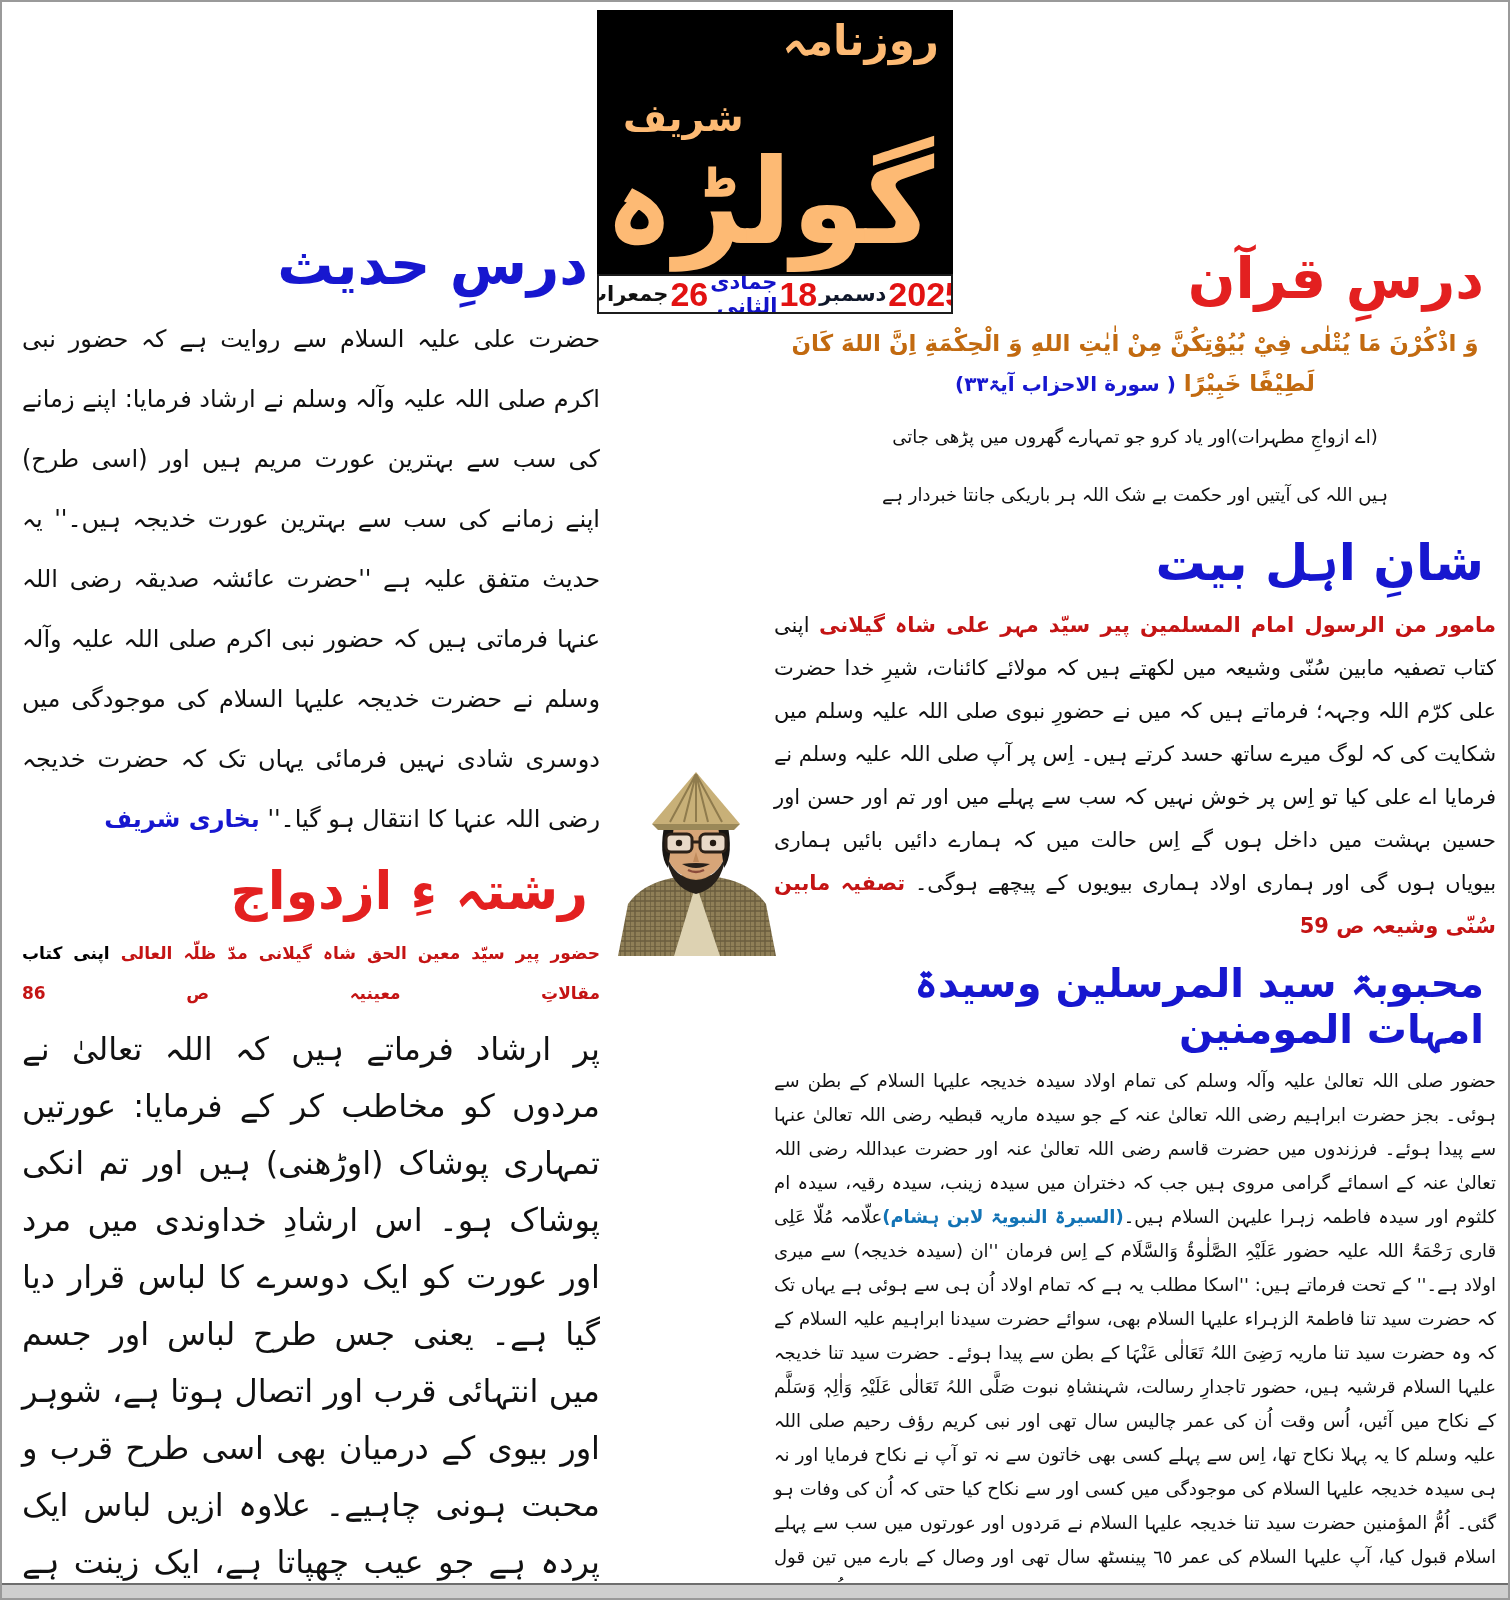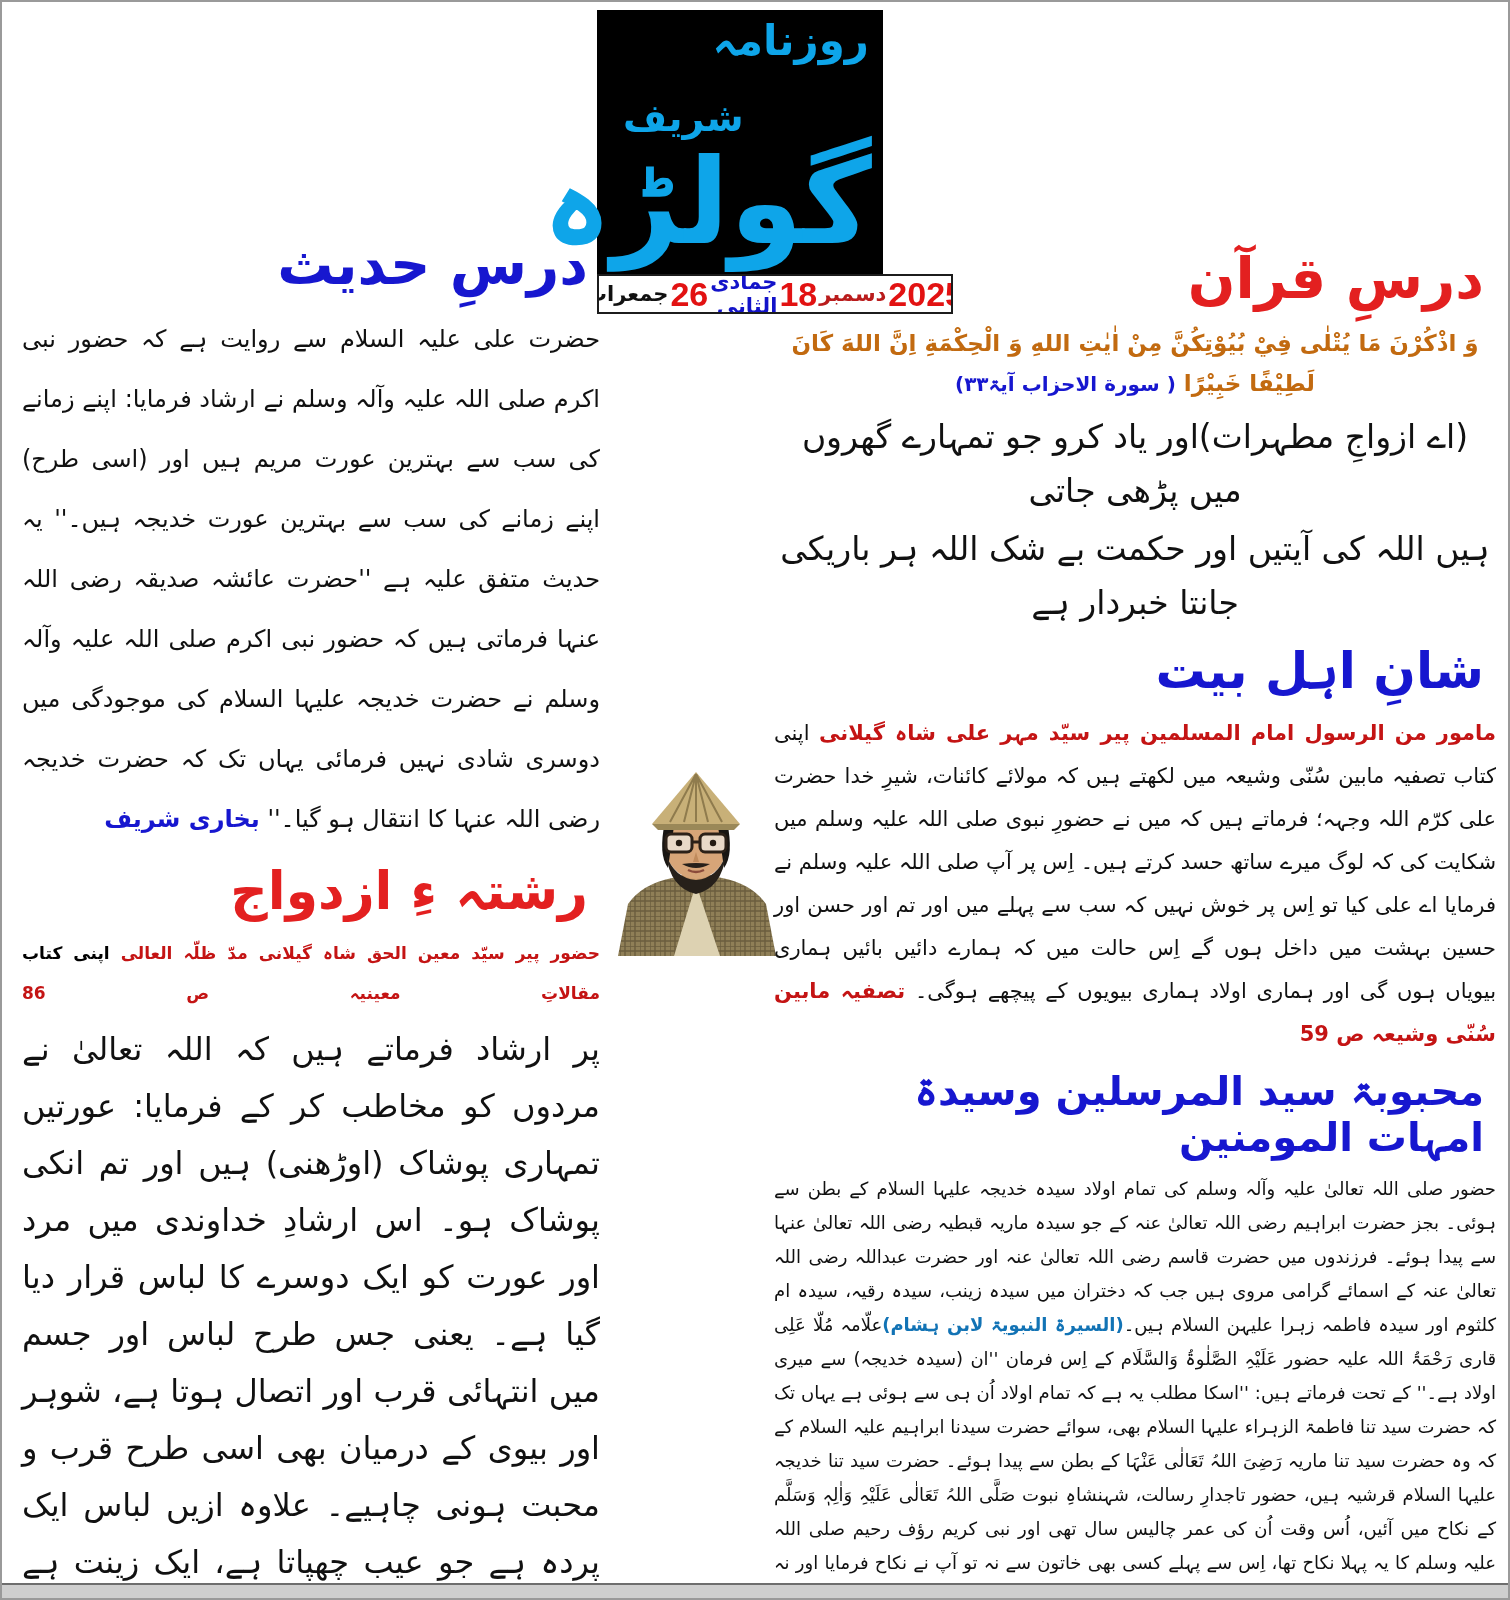--- a/index.html
+++ b/index.html
@@ -2,31 +2,31 @@
 <html lang="ur"><head>
 <meta charset="utf-8">
 <style>
   html,body{margin:0;padding:0;background:#fff;}
   #page{position:relative;width:1510px;height:1600px;background:#fff;
         border:2px solid #9a9a9a;box-sizing:border-box;overflow:hidden;
         font-family:"DejaVu Sans",sans-serif;}
   .urdu{direction:rtl;unicode-bidi:isolate;font-family:"DejaVu Sans",sans-serif;}
 
   
-  .masthead{position:absolute;left:595px;top:8px;width:286px;height:264px;background:#000;color:#0ea5e9;}
+  .masthead{position:absolute;left:595px;top:8px;width:356px;height:264px;background:#000;color:#fdba74;}
   .mast-roznama{position:absolute;top:6px;right:14px;font-size:42px;font-weight:bold;}
   .mast-sharif{position:absolute;top:86px;left:26px;font-size:38px;font-weight:bold;}
   .mast-golra{position:absolute;bottom:6px;left:0;right:11px;text-align:center;font-size:118px;font-weight:bold;line-height:1.1;}
   .dateline{position:absolute;left:595px;top:272px;width:356px;height:40px;background:#fff;
             border:2px solid #1c1c1c;box-sizing:border-box;display:flex;flex-direction:row-reverse;
             align-items:center;justify-content:center;gap:2px;overflow:hidden;}
   .dateline .w{font-size:21px;font-weight:bold;color:#111;}
   .dateline .w.blue{color:#1313c9;}
   .dateline .n{font-size:34px;font-weight:bold;color:#e21212;line-height:1;font-family:"Liberation Sans",sans-serif;}
-  .dateline .w.darkred{color:#b91c1c;}
+  .dateline .w.darkred{color:#0f172a;}
 
   
   .left-col{position:absolute;left:20px;top:218px;width:578px;}
   .right-col{position:absolute;left:772px;top:232px;width:722px;}
 
   h2.sec{margin:12px;text-align:right;font-weight:bold;}
   .h-blue{color:#1717cf;}
   .h-red{color:#e32020;}
 
   .hadith-head{font-size:56px;margin-bottom:18px;}
@@ -42,21 +42,21 @@
   .mahb-body{font-size:18px;line-height:34px;}
   .red-txt{color:#c41414;font-weight:bold;}
   .blue-txt{color:#1717cf;font-weight:bold;margin-top:10px;}
   .teal-txt{color:#1273b5;font-weight:bold;}
 
   .intro-line{font-size:17px;font-weight:bold;text-align:justify;text-align-last:justify;
               margin:0 0 8px 0;line-height:40px;}
 
   .verse{font-size:23px;line-height:40px;color:#c26a10;font-weight:bold;text-align:center;margin:2px 0 6px 0;}
   .verse .cite{color:#1717cf;font-size:20px;}
-  .translation{font-size:33px;line-height:54px;text-align:center;margin:4px;color:#111;}
+  .translation{font-size:18px;line-height:54px;text-align:center;margin:4px;color:#111;}
 
   
   .photo{position:absolute;left:598px;top:764px;width:192px;height:190px;}
 
   .bottom-strip{position:absolute;left:0;right:0;bottom:0;height:13px;background:#cfcfcf;border-top:2px solid #6e6e6e;}
 </style>
 </head>
 <body>
 
 <div id="page">

